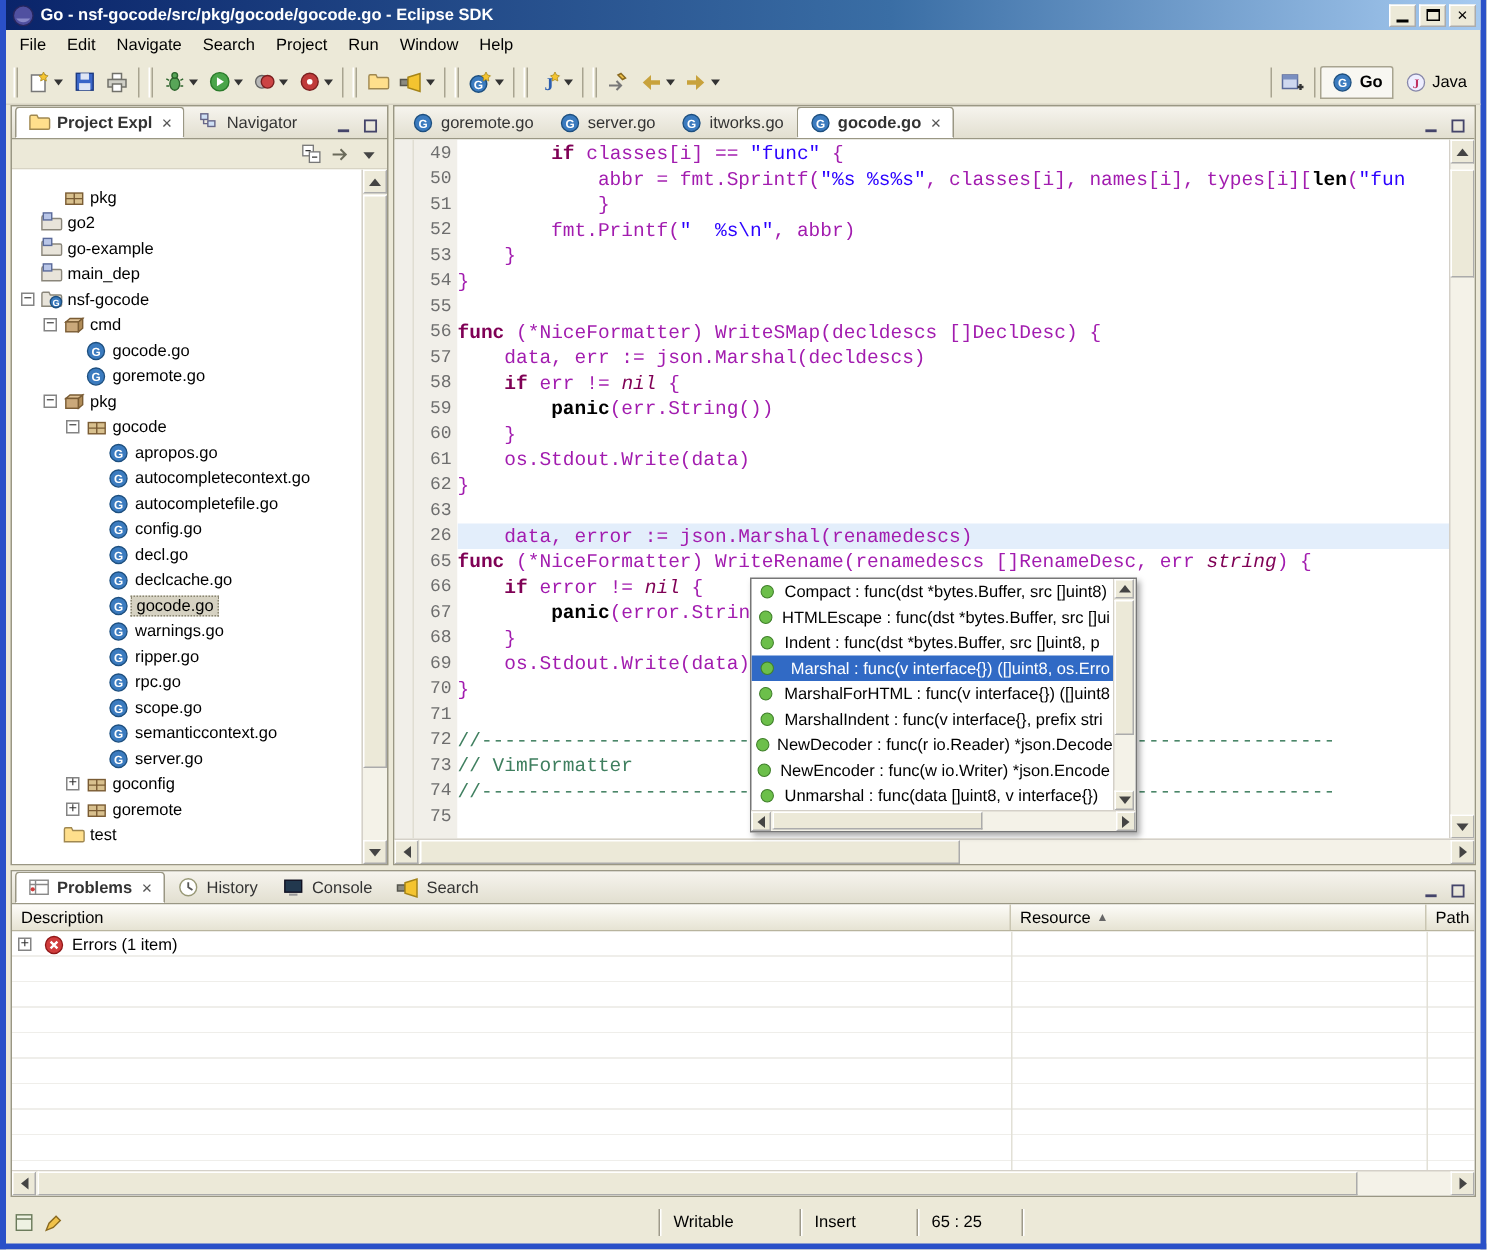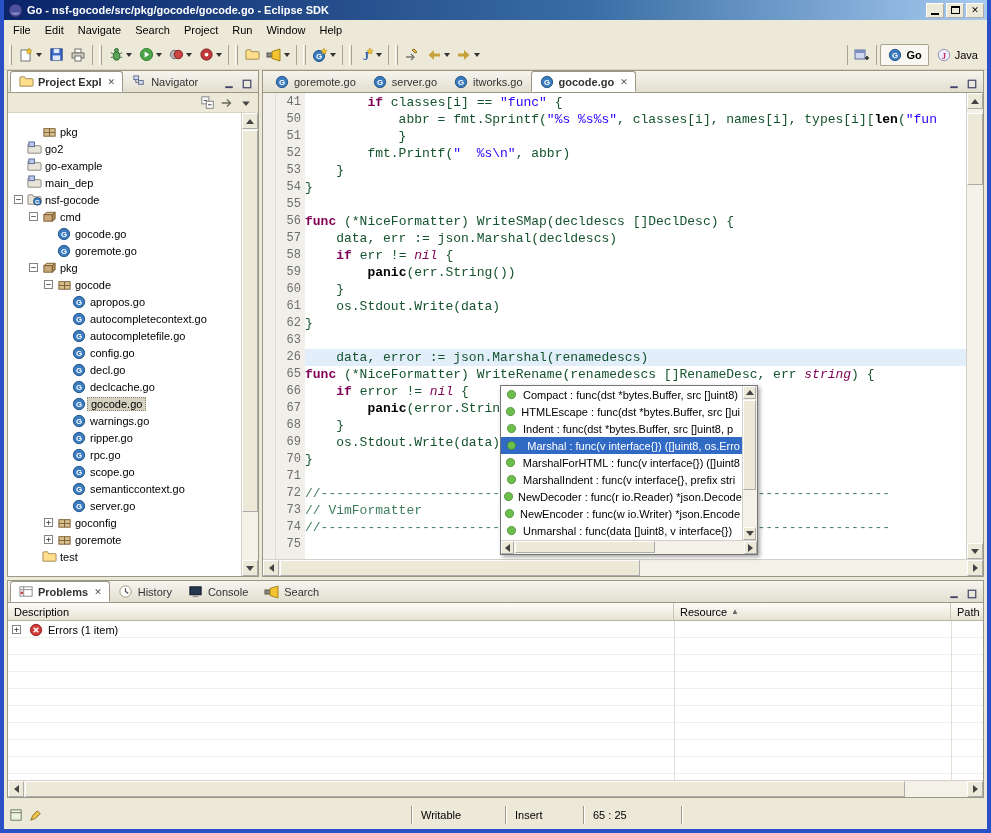--- a/index.html
+++ b/index.html
@@ -69,21 +69,21 @@
   .edtabs{height:22px;display:flex;align-items:flex-end;background:linear-gradient(#f6f4ee,#e2dfd0);
     border-bottom:1px solid #9a9784;padding-left:3px;}
   .edbody{flex:1;display:flex;overflow:hidden;background:#fff;}
   .annruler{width:13px;flex:0 0 13px;background:#f1efe9;border-right:1px solid #e0ddd2;}
   .numruler{width:29px;flex:0 0 29px;background:#f1efe9;color:#6e6e6e;
     font-family:"Liberation Mono",monospace;font-size:12px;text-align:right;padding:1px 4px 0 0;line-height:17px;}
   .codearea{flex:1;overflow:hidden;font-family:"Liberation Mono",monospace;font-size:13px;line-height:17px;
     padding-top:1px;position:relative;background:#fff;}
   .cline{height:17px;white-space:pre;}
   .cline.cur{background:#e3eefb;}
-  .tk-p{color:#14532d;font-family:Liberation Mono, monospace;}
+  .tk-p{color:#a21caf;font-family:Liberation Mono, monospace;}
   .tk-k{color:#7f0055;font-weight:bold;}
   .tk-ki{color:#7f0055;font-style:italic;}
   .tk-kb{color:#000;font-weight:bold;}
   .tk-s{color:#2a00ff;}
   .tk-c{color:#3f7f5f;}
   
   .popup{position:absolute;left:237px;top:314px;width:258px;height:170px;background:#fff;
     border:1px solid #767676;box-shadow:2px 2px 4px rgba(0,0,0,.35);display:flex;flex-direction:column;z-index:30;}
   .popup-rows{flex:1;display:flex;overflow:hidden;}
   .popup-list{flex:1;overflow:hidden;}
@@ -696,21 +696,21 @@
             <span class="mini-ic">
               <svg width="12" height="12" viewBox="0 0 16 16">
                 <rect x="3" y="3" width="10" height="10" fill="none" stroke="#44446a" stroke-width="1.6"></rect>
               </svg>
             </span>
           </span>
         </div>
       <div class="edbody">
         <div class="annruler"></div>
         <div class="numruler" id="linenums">
-            <div>41</div>
+            <div>49</div>
             <div>50</div>
             <div>51</div>
             <div>52</div>
             <div>53</div>
             <div>54</div>
             <div>55</div>
             <div>56</div>
             <div>57</div>
             <div>58</div>
             <div>59</div>
@@ -983,18 +983,18 @@
             <path d="M3 13 l2-5 5-5 3 3 -5 5 -5 2z" fill="#f0c24a" stroke="#8a6a20"></path>
           </svg>
         </span>
     </span>
     <span class="st-cell" style="flex:1;"></span>
     <span class="st-sep"></span>
     <span class="st-cell" style="width:92px;">Writable</span>
     <span class="st-sep"></span>
     <span class="st-cell" style="width:76px;">Insert</span>
     <span class="st-sep"></span>
-    <span class="st-cell" style="width:96px;">65 : 25</span>
+    <span class="st-cell" style="width:68px;">65 : 25</span>
     <span class="st-sep"></span>
     <span class="st-cell" style="width:300px;"></span>
   </div>
 
 </div>
 
 </body></html>

